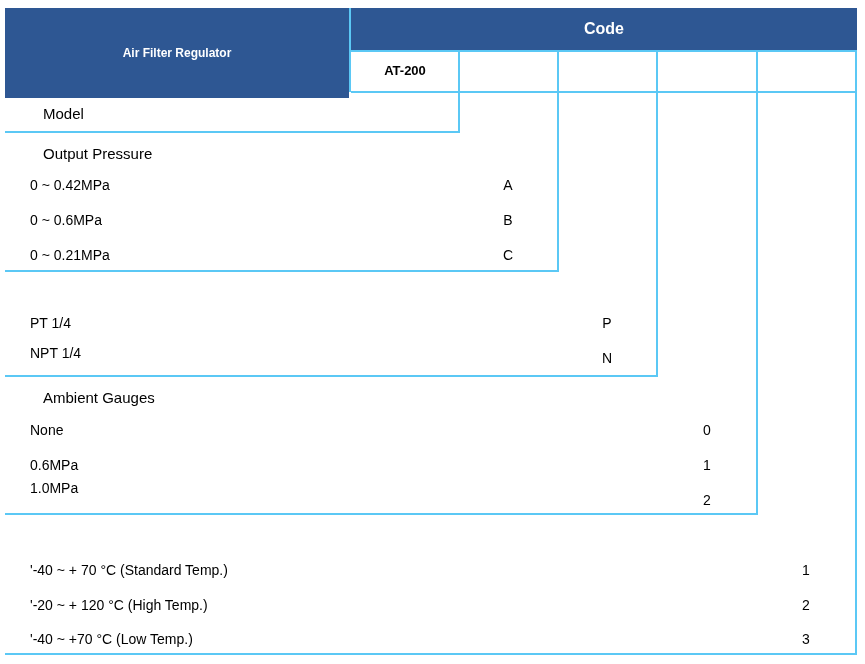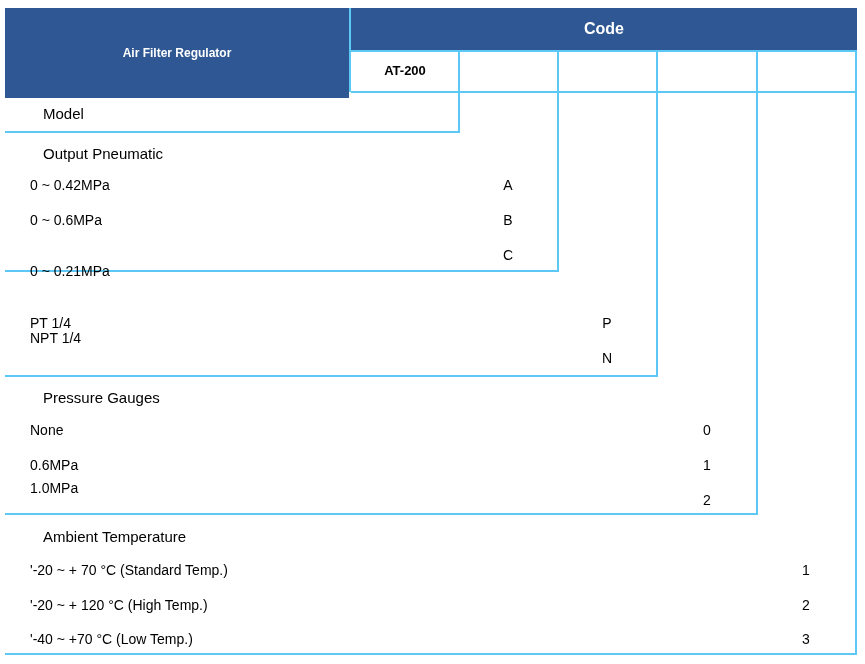--- a/index.html
+++ b/index.html
@@ -78,42 +78,41 @@
   <div class="vline" style="left:855px; top:50px; height:605px;"></div>
 
   <div class="hline" style="top:131px; left:5px; width:455px;"></div>
   <div class="hline" style="top:270px; left:5px; width:554px;"></div>
   <div class="hline" style="top:375px; left:5px; width:653px;"></div>
   <div class="hline" style="top:513px; left:5px; width:753px;"></div>
   <div class="hline" style="top:653px; left:5px; width:852px;"></div>
 
   <div class="section-title" style="top:105px;">Model</div>
 
-  <div class="section-title" style="top:145px;">Output Pneumatic</div>
+  <div class="section-title" style="top:145px;">Output Pressure</div>
   <div class="opt-label" style="top:177px;">0 ~ 0.42MPa</div>
   <div class="opt-code" style="top:177px; left:488px;">A</div>
   <div class="opt-label" style="top:212px;">0 ~ 0.6MPa</div>
   <div class="opt-code" style="top:212px; left:488px;">B</div>
-  <div class="opt-label" style="top:247px;margin-top:16px;">0 ~ 0.21MPa</div>
+  <div class="opt-label" style="top:247px;">0 ~ 0.21MPa</div>
   <div class="opt-code" style="top:247px; left:488px;">C</div>
 
   <div class="opt-label" style="top:315px;">PT 1/4</div>
   <div class="opt-code" style="top:315px; left:587px;">P</div>
-  <div class="opt-label" style="top:330px;">NPT 1/4</div>
+  <div class="opt-label" style="top:345px;">NPT 1/4</div>
   <div class="opt-code" style="top:350px; left:587px;">N</div>
 
-  <div class="section-title" style="top:389px;">Pressure Gauges</div>
+  <div class="section-title" style="top:389px;">Ambient Gauges</div>
   <div class="opt-label" style="top:422px;">None</div>
   <div class="opt-code" style="top:422px; left:687px;">0</div>
   <div class="opt-label" style="top:457px;">0.6MPa</div>
   <div class="opt-code" style="top:457px; left:687px;">1</div>
   <div class="opt-label" style="top:480px;">1.0MPa</div>
   <div class="opt-code" style="top:492px; left:687px;">2</div>
 
-  <div class="section-title" style="top:528px;">Ambient Temperature</div>
-  <div class="opt-label" style="top:562px;">'-20 ~ + 70 °C (Standard Temp.)</div>
+  <div class="opt-label" style="top:562px;">'-40 ~ + 70 °C (Standard Temp.)</div>
   <div class="opt-code" style="top:562px; left:786px;">1</div>
   <div class="opt-label" style="top:597px;">'-20 ~ + 120 °C (High Temp.)</div>
   <div class="opt-code" style="top:597px; left:786px;">2</div>
   <div class="opt-label" style="top:631px;">'-40 ~ +70 °C (Low Temp.)</div>
   <div class="opt-code" style="top:631px; left:786px;">3</div>
 
 </div>
 
 </body></html>

